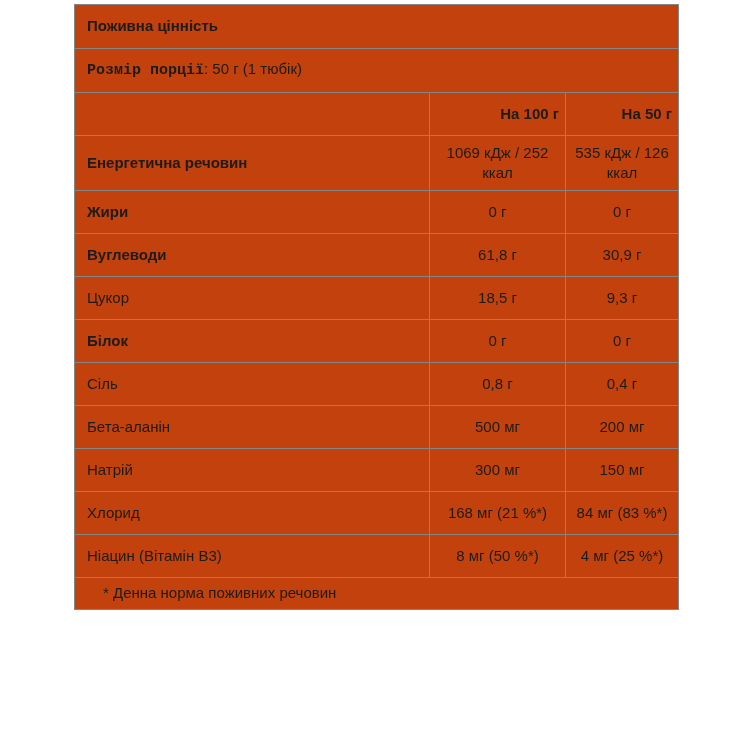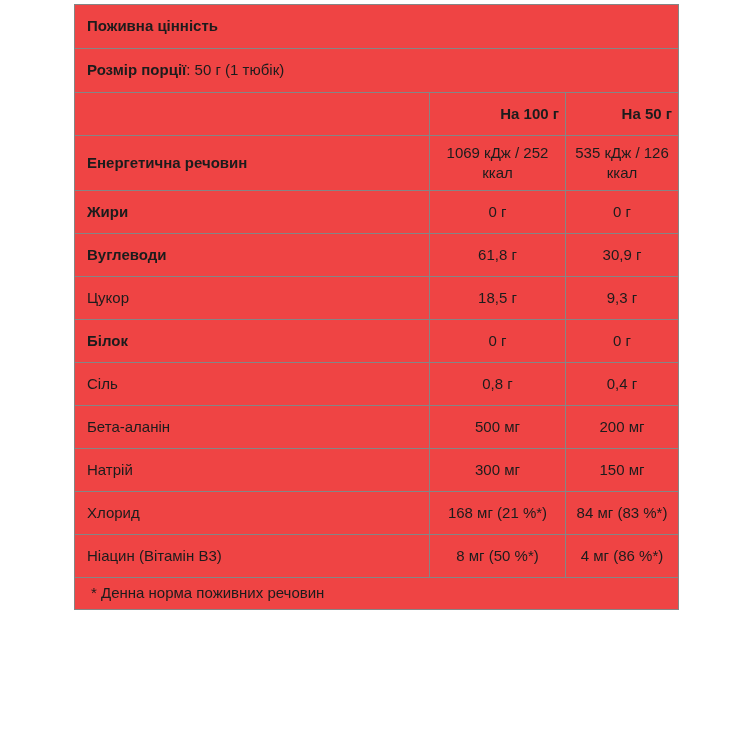--- a/index.html
+++ b/index.html
@@ -13,21 +13,21 @@
     color: #1c1c1c;
   }
   .nutrition-wrap {
     padding-top: 4px;
     padding-left: 74px;
   }
   table.nutrition {
     border-collapse: collapse;
     table-layout: fixed;
     width: 604px;
-    background: #ef4444;
+    background: #c2410c;
   }
   table.nutrition col.c-label { width: 355px; }
   table.nutrition col.c-100   { width: 136px; }
   table.nutrition col.c-50    { width: 113px; }
   table.nutrition td, table.nutrition th {
     border: 1.5px solid #858585;
     font-size: 15px;
     line-height: 1.35;
     vertical-align: middle;
     overflow: hidden;
@@ -36,21 +36,21 @@
     font-weight: bold;
     text-align: left;
     padding: 0 12px;
     height: 43px;
   }
   .serving-cell {
     text-align: left;
     padding: 0 12px;
     height: 43px;
   }
-  .serving-cell .bold { font-weight: bold; }
+  .serving-cell .bold { font-weight: bold; font-family: Liberation Mono, monospace; }
   th.col-head {
     font-weight: bold;
     text-align: right;
     padding: 0 6px;
     height: 40px;
   }
   td.empty-head { height: 40px; }
   td.label-cell {
     text-align: left;
     padding: 0 12px;
@@ -58,21 +58,21 @@
   }
   td.label-cell.bold { font-weight: bold; }
   td.value-cell {
     text-align: center;
     padding: 0 6px;
     height: 42px;
   }
   tr.energy-row td { height: 54px; }
   td.footnote-cell {
     text-align: left;
-    padding: 0 16px;
+    padding: 0 28px;
     height: 31px;
   }
 </style>
 </head>
 <body>
 
 <div class="nutrition-wrap">
   <table class="nutrition">
     <colgroup>
       <col class="c-label">
@@ -133,21 +133,21 @@
         <td class="value-cell">150 мг</td>
       </tr>
       <tr>
         <td class="label-cell">Хлорид</td>
         <td class="value-cell">168 мг (21 %*)</td>
         <td class="value-cell">84 мг (83 %*)</td>
       </tr>
       <tr>
         <td class="label-cell">Ніацин (Вітамін В3)</td>
         <td class="value-cell">8 мг (50 %*)</td>
-        <td class="value-cell">4 мг (86 %*)</td>
+        <td class="value-cell">4 мг (25 %*)</td>
       </tr>
 
       <tr>
         <td colspan="3" class="footnote-cell">* Денна норма поживних речовин</td>
       </tr>
     </tbody>
   </table>
 </div>
 
 </body></html>

